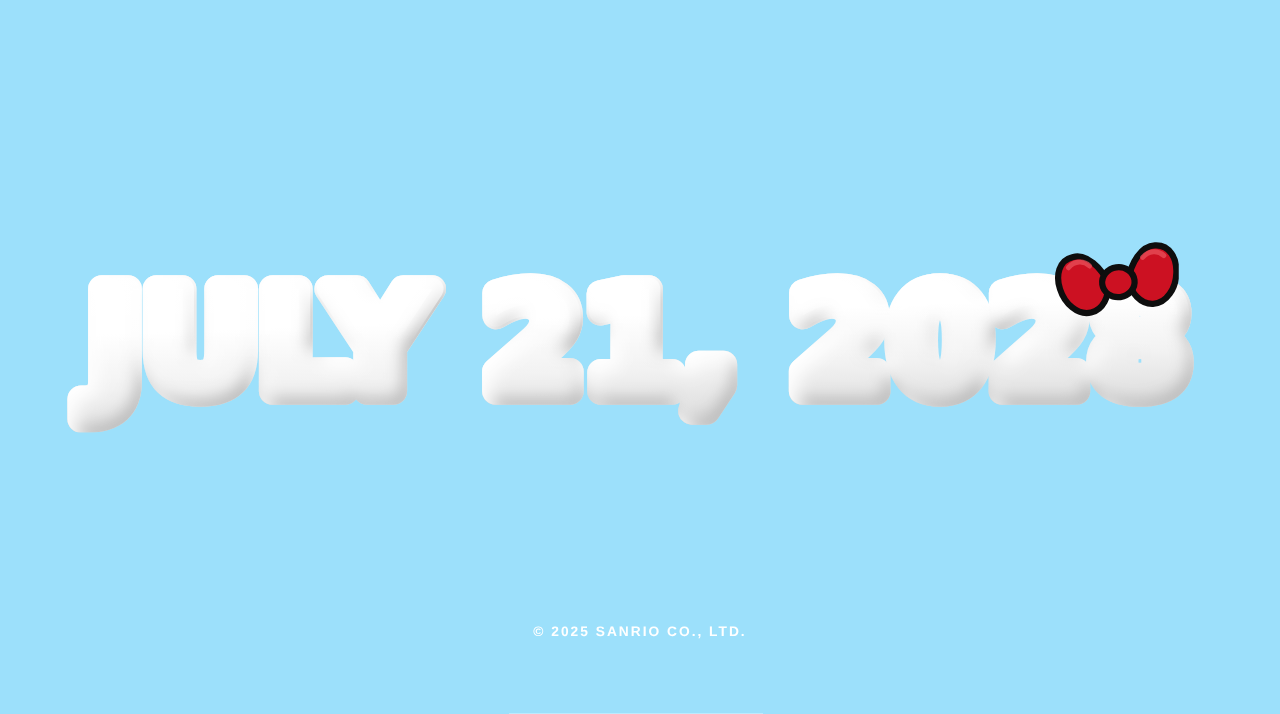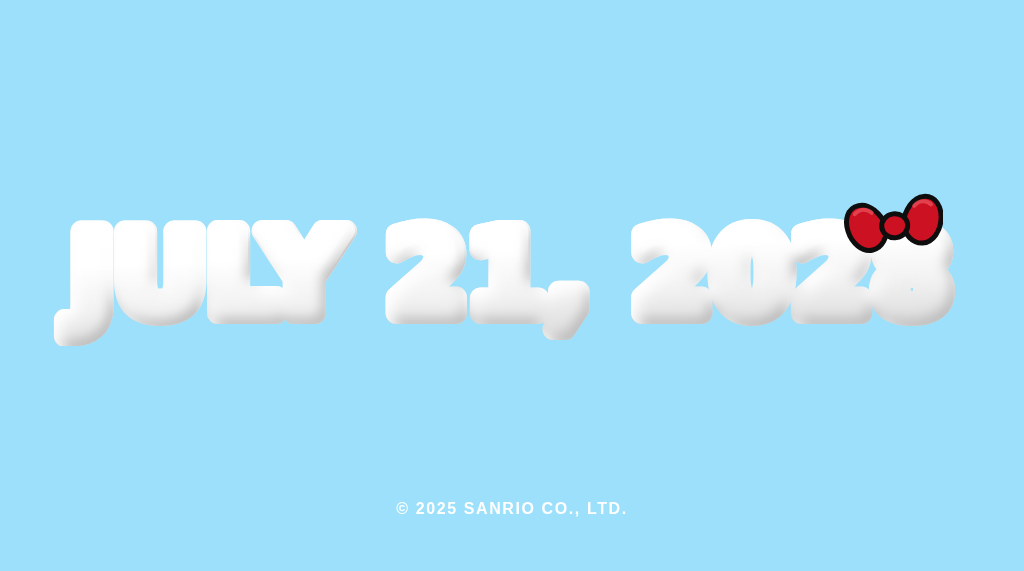--- a/index.html
+++ b/index.html
@@ -60,21 +60,21 @@
 
   
   #copyright {
     position: absolute;
     left: 0;
     top: 500px;
     width: 1024px;
     text-align: center;
     color: #FFFFFF;
     font-family: "Liberation Sans", sans-serif;
-    font-size: 16px;
+    font-size: 11px;
     font-weight: bold;
     letter-spacing: 1.6px;
     white-space: nowrap;
     user-select: none;
   }
 </style>
 </head>
 <body>
 
 <div id="stage">

